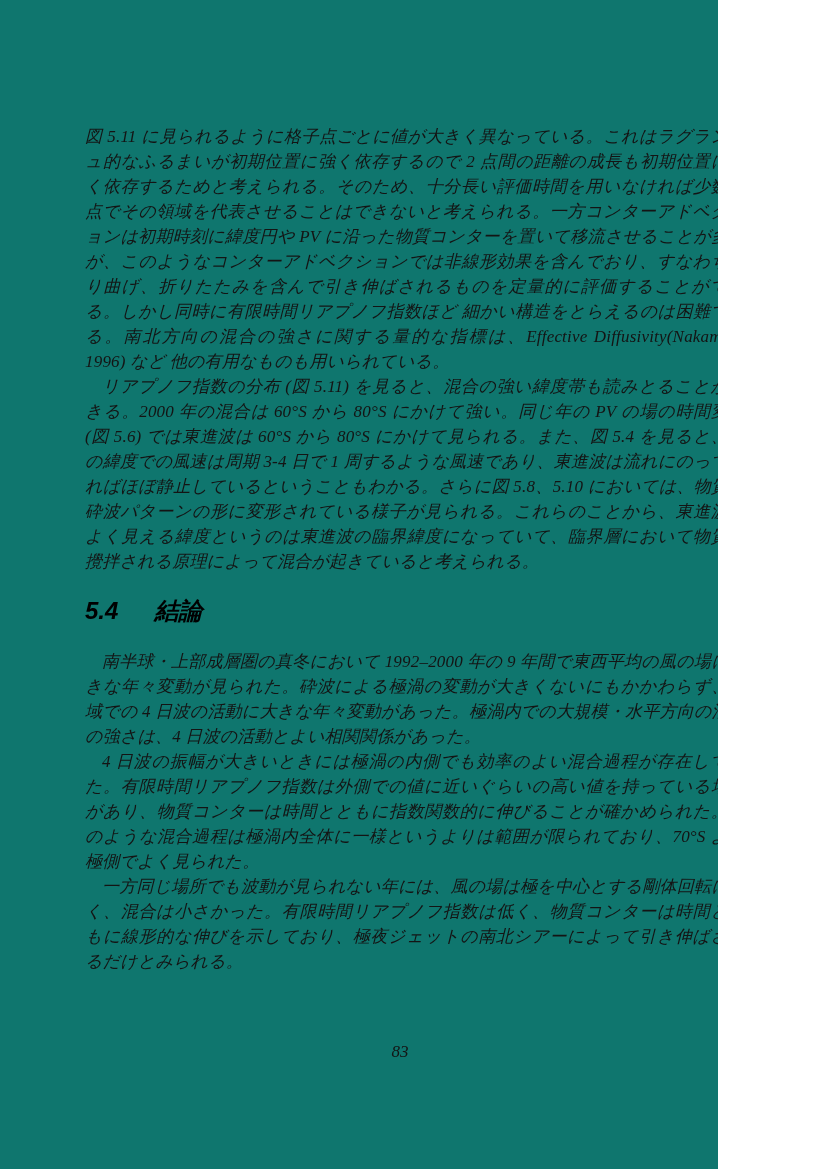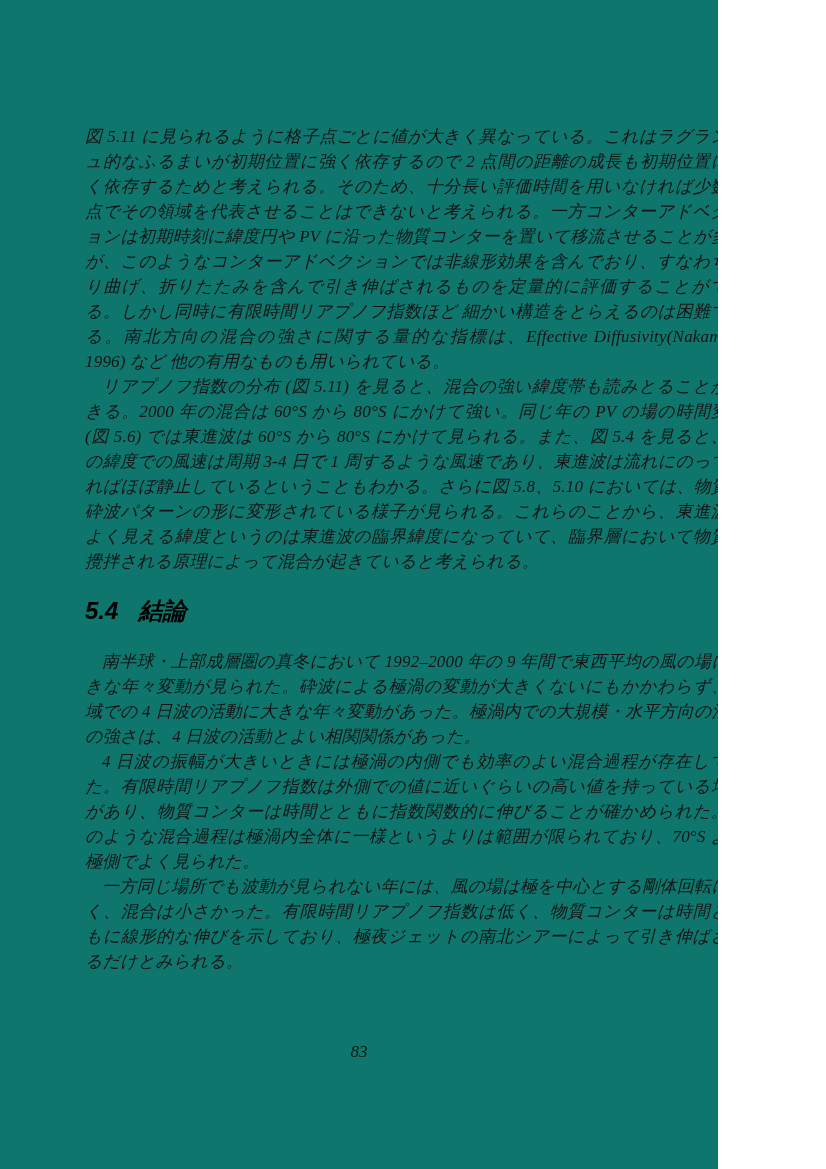--- a/index.html
+++ b/index.html
@@ -38,28 +38,29 @@
     align-items: baseline;
     margin: 21px 0 23px 0;
     padding: 0;
     font-family: "Liberation Sans", "DejaVu Sans", sans-serif;
     font-weight: bold;
     font-size: 24px;
     line-height: 31px;
     color: #000000;
   }
   .sec-num {
-    margin-right: 20px;
+    margin-right: 36px;
   }
   .page-footer {
     position: absolute;
     left: 0;
     top: 1042px;
     width: 100%;
     text-align: center;
+    padding-left: 41px;
   }
   .page-number {
     font-family: "Liberation Serif", "DejaVu Serif", serif;
     font-size: 17px;
     color: #141414;
   }
 </style>
 </head>
 <body>
 

